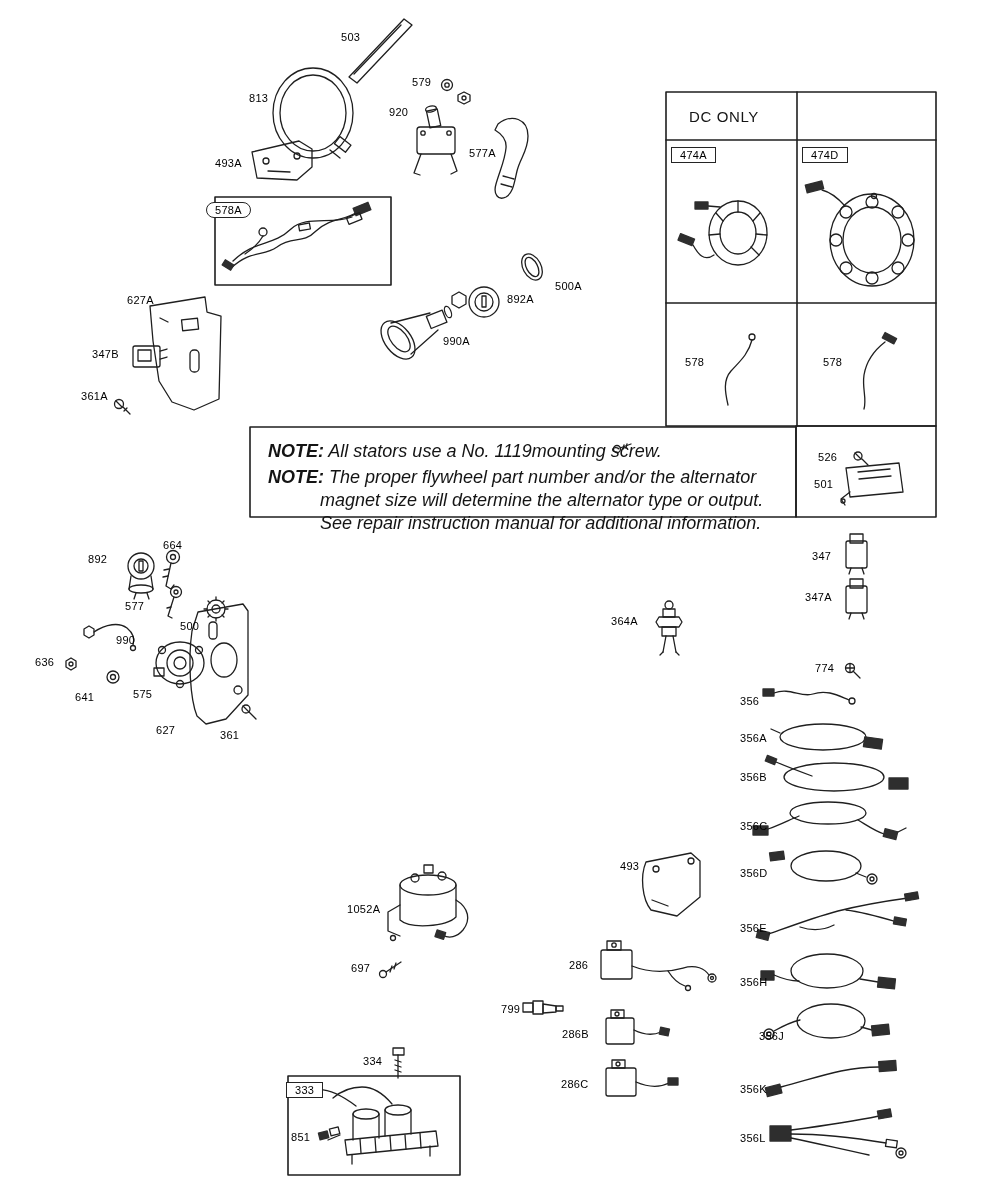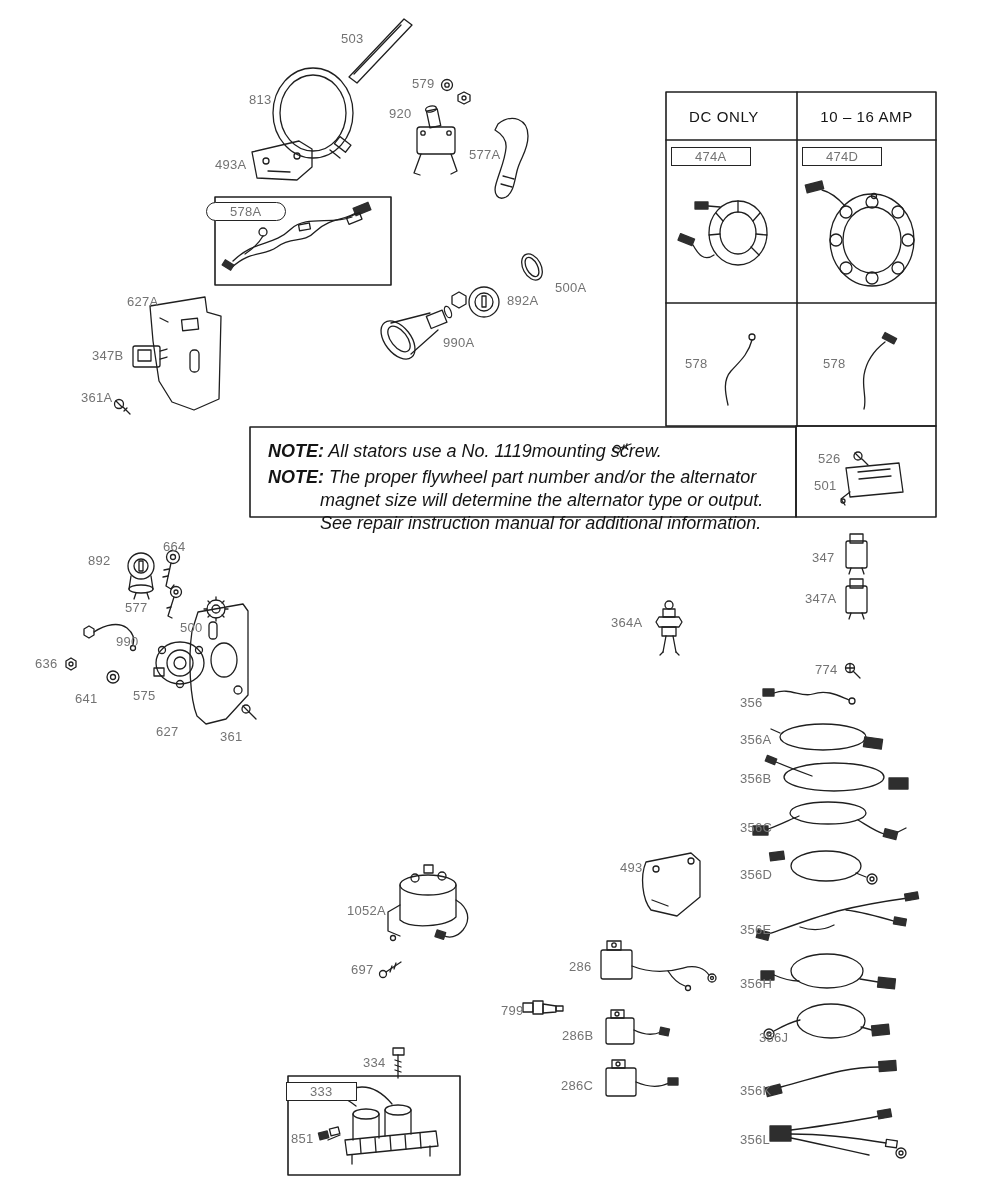--- a/index.html
+++ b/index.html
@@ -9,23 +9,23 @@
     font-family:"Liberation Sans", sans-serif; color:#151515;
   }
   .stage { position:absolute; left:0; top:0; width:1000px; height:1200px; }
   svg.art { position:absolute; left:0; top:0; }
   .art path, .art rect, .art circle, .art ellipse, .art line, .art polygon, .art polyline {
     fill:none; stroke:#1f1f1f; stroke-width:1.3; stroke-linecap:round; stroke-linejoin:round;
   }
   .art .f { fill:#2e2e2e; stroke:#2e2e2e; }
   .art .grid { stroke-width:1.6; }
   .callout {
-    position:absolute; font-size:13px; letter-spacing:.3px; white-space:nowrap; color:#737373;
+    position:absolute; font-size:11px; letter-spacing:.3px; white-space:nowrap; color:#000000;
   }
-  .callout.boxed { border:1.6px solid #242424; padding:1px 23px; background:#fff; }
+  .callout.boxed { border:1.6px solid #242424; padding:1px 8px; background:#fff; }
   .hdr {
     position:absolute; font-size:15px; letter-spacing:.6px;
     display:flex; align-items:center; justify-content:center; text-align:center;
   }
   .notes {
     position:absolute; left:268px; top:440px; width:518px;
     font-size:18px; font-style:italic; line-height:1.27; color:#141414;
   }
   .note-p { padding-left:52px; text-indent:-52px; margin-bottom:3px; }
   .note-prefix { font-weight:bold; }
@@ -440,21 +440,20 @@
         <path d="M430,1146 L430,1156"></path>
     </g>
     <g>
       <rect x="319" y="1132" width="9" height="7" transform="rotate(-14 323 1135)" class="f"></rect>
       <rect x="330" y="1128" width="9" height="7" transform="rotate(-14 334 1131)"></rect>
       <line x1="328" y1="1140" x2="340" y2="1135"></line>
     </g>
   </svg>
 
   <div class="hdr" style="left:666px;top:92px;width:116px;height:48px;">DC ONLY</div>
-  <div class="hdr" style="left:797px;top:92px;width:139px;height:48px;">10 – 16 AMP</div>
 
   <span class="callout boxed" style="left:671px;top:147px;">474A</span>
   <span class="callout boxed" style="left:802px;top:147px;">474D</span>
   <span class="callout boxed" style="left:206px;top:202px;border-radius:10px;">578A</span>
   <span class="callout boxed" style="left:286px;top:1082px;">333</span>
 
   <span class="callout" style="left:341px;top:31px;">503</span>
   <span class="callout" style="left:249px;top:92px;">813</span>
   <span class="callout" style="left:412px;top:76px;">579</span>
   <span class="callout" style="left:389px;top:106px;">920</span>

